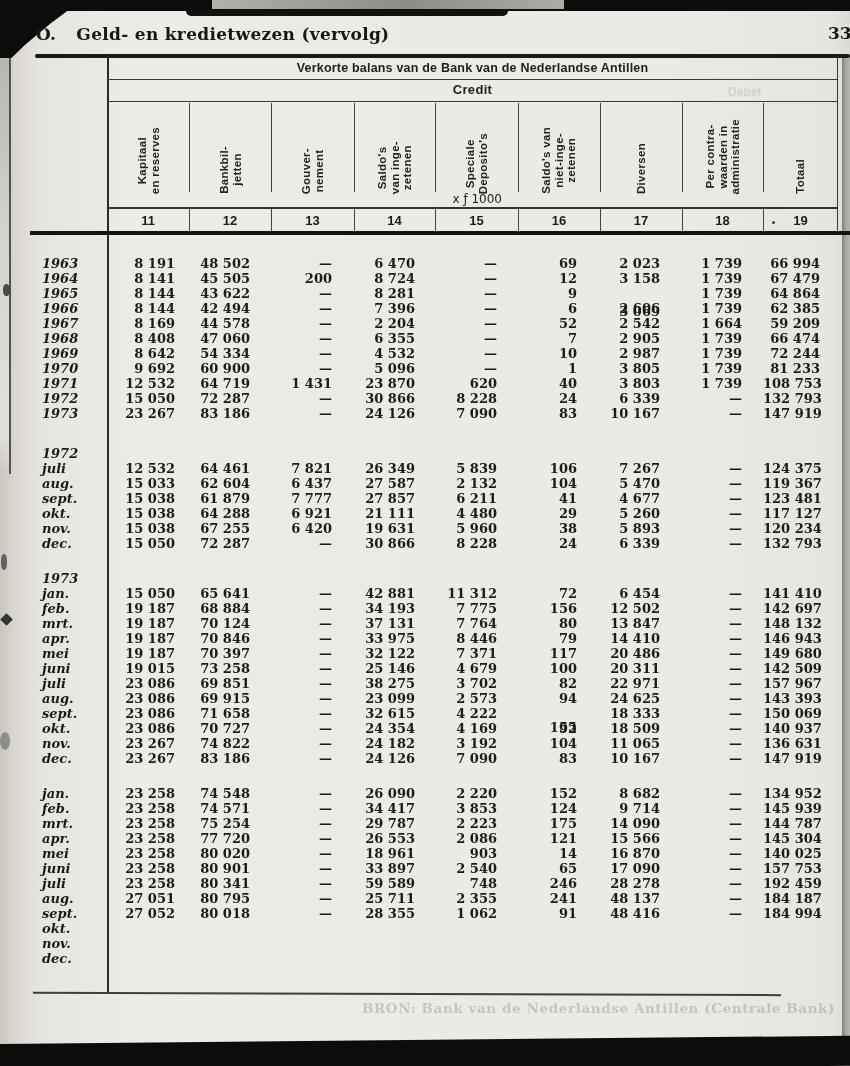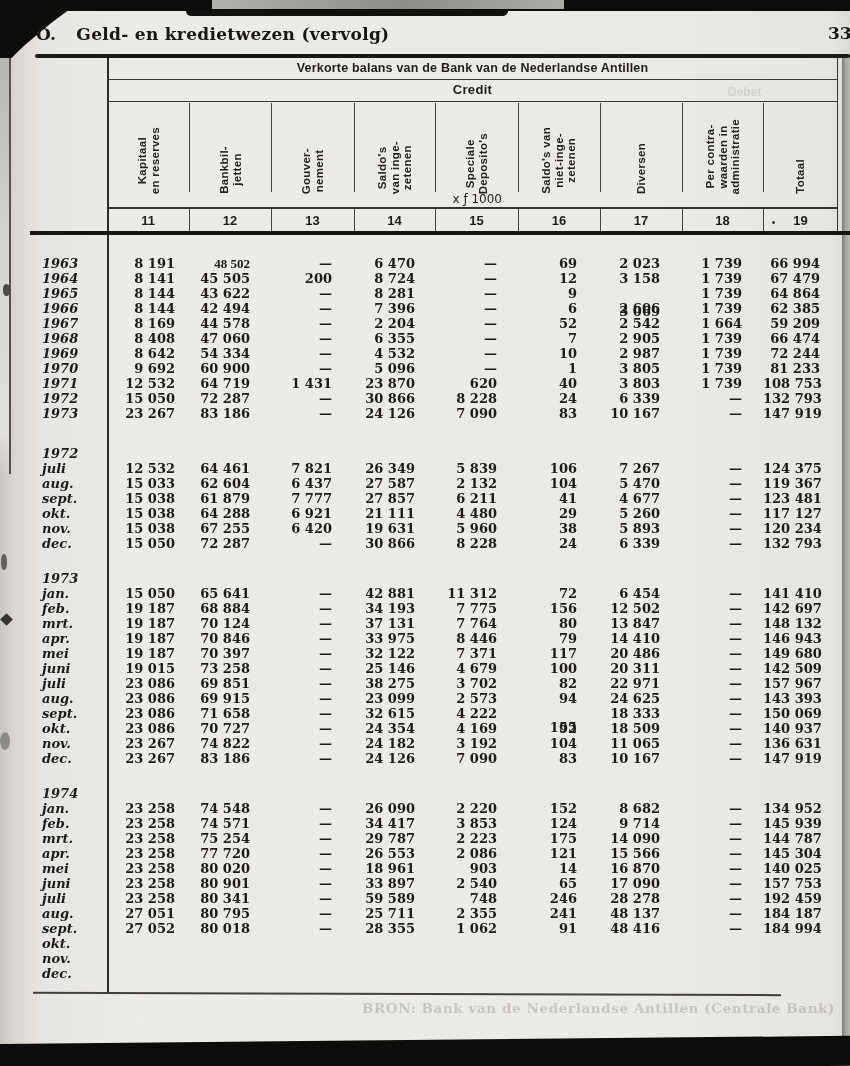--- a/index.html
+++ b/index.html
@@ -157,21 +157,21 @@
     <div class="cn" data-name="column-number" style="width: 75px;">19</div>
   </div>
 <div class="abs dot19" data-name="scan-speck"></div>
 <div class="abs rule-heavy" data-name="heavy-rule"></div>
 
 <div id="tbody" data-name="table-body">
     <div class="tsec" data-name="table-section-years" style="top: 256px;">
       <div class="trow" data-name="table-row">
         <span class="rlabel" data-name="row-label">1963</span>
         <span class="v" data-name="cell-col11" style="width: 82px; padding-right: 14px;">8 191</span>
-        <span class="v" data-name="cell-col12" style="width: 82px; padding-right: 21px; font-family: Liberation Serif, serif;">48 502</span>
+        <span class="v" data-name="cell-col12" style="width: 82px; padding-right: 21px;">48 502</span>
         <span class="v" data-name="cell-col13" style="width: 83px; padding-right: 22px;">—</span>
         <span class="v" data-name="cell-col14" style="width: 81px; padding-right: 20px;">6 470</span>
         <span class="v" data-name="cell-col15" style="width: 83px; padding-right: 21px;">—</span>
         <span class="v" data-name="cell-col16" style="width: 82px; padding-right: 23px;">69</span>
         <span class="v" data-name="cell-col17" style="width: 82px; padding-right: 22px;">2 023</span>
         <span class="v" data-name="cell-col18" style="width: 81px; padding-right: 21px;">1 739</span>
         <span class="v" data-name="cell-col19" style="width: 75px; padding-right: 18px;">66 994</span>
       </div>
       <div class="trow" data-name="table-row">
         <span class="rlabel" data-name="row-label">1964</span>
@@ -510,21 +510,20 @@
         <span class="v" data-name="cell-col13" style="width: 83px; padding-right: 22px;">—</span>
         <span class="v" data-name="cell-col14" style="width: 81px; padding-right: 20px;">24 126</span>
         <span class="v" data-name="cell-col15" style="width: 83px; padding-right: 21px;">7 090</span>
         <span class="v" data-name="cell-col16" style="width: 82px; padding-right: 23px;">83</span>
         <span class="v" data-name="cell-col17" style="width: 82px; padding-right: 22px;">10 167</span>
         <span class="v" data-name="cell-col18" style="width: 81px; padding-right: 21px;">—</span>
         <span class="v" data-name="cell-col19" style="width: 75px; padding-right: 18px;">147 919</span>
       </div>
     </div>
     <div class="tsec" data-name="table-section-1974" style="top: 786px;">
-      <div class="shead" data-name="section-year-label">1974</div>
       <div class="trow" data-name="table-row">
         <span class="rlabel" data-name="row-label">jan.</span>
         <span class="v" data-name="cell-col11" style="width: 82px; padding-right: 14px;">23 258</span>
         <span class="v" data-name="cell-col12" style="width: 82px; padding-right: 21px;">74 548</span>
         <span class="v" data-name="cell-col13" style="width: 83px; padding-right: 22px;">—</span>
         <span class="v" data-name="cell-col14" style="width: 81px; padding-right: 20px;">26 090</span>
         <span class="v" data-name="cell-col15" style="width: 83px; padding-right: 21px;">2 220</span>
         <span class="v" data-name="cell-col16" style="width: 82px; padding-right: 23px;">152</span>
         <span class="v" data-name="cell-col17" style="width: 82px; padding-right: 22px;">8 682</span>
         <span class="v" data-name="cell-col18" style="width: 81px; padding-right: 21px;">—</span>

